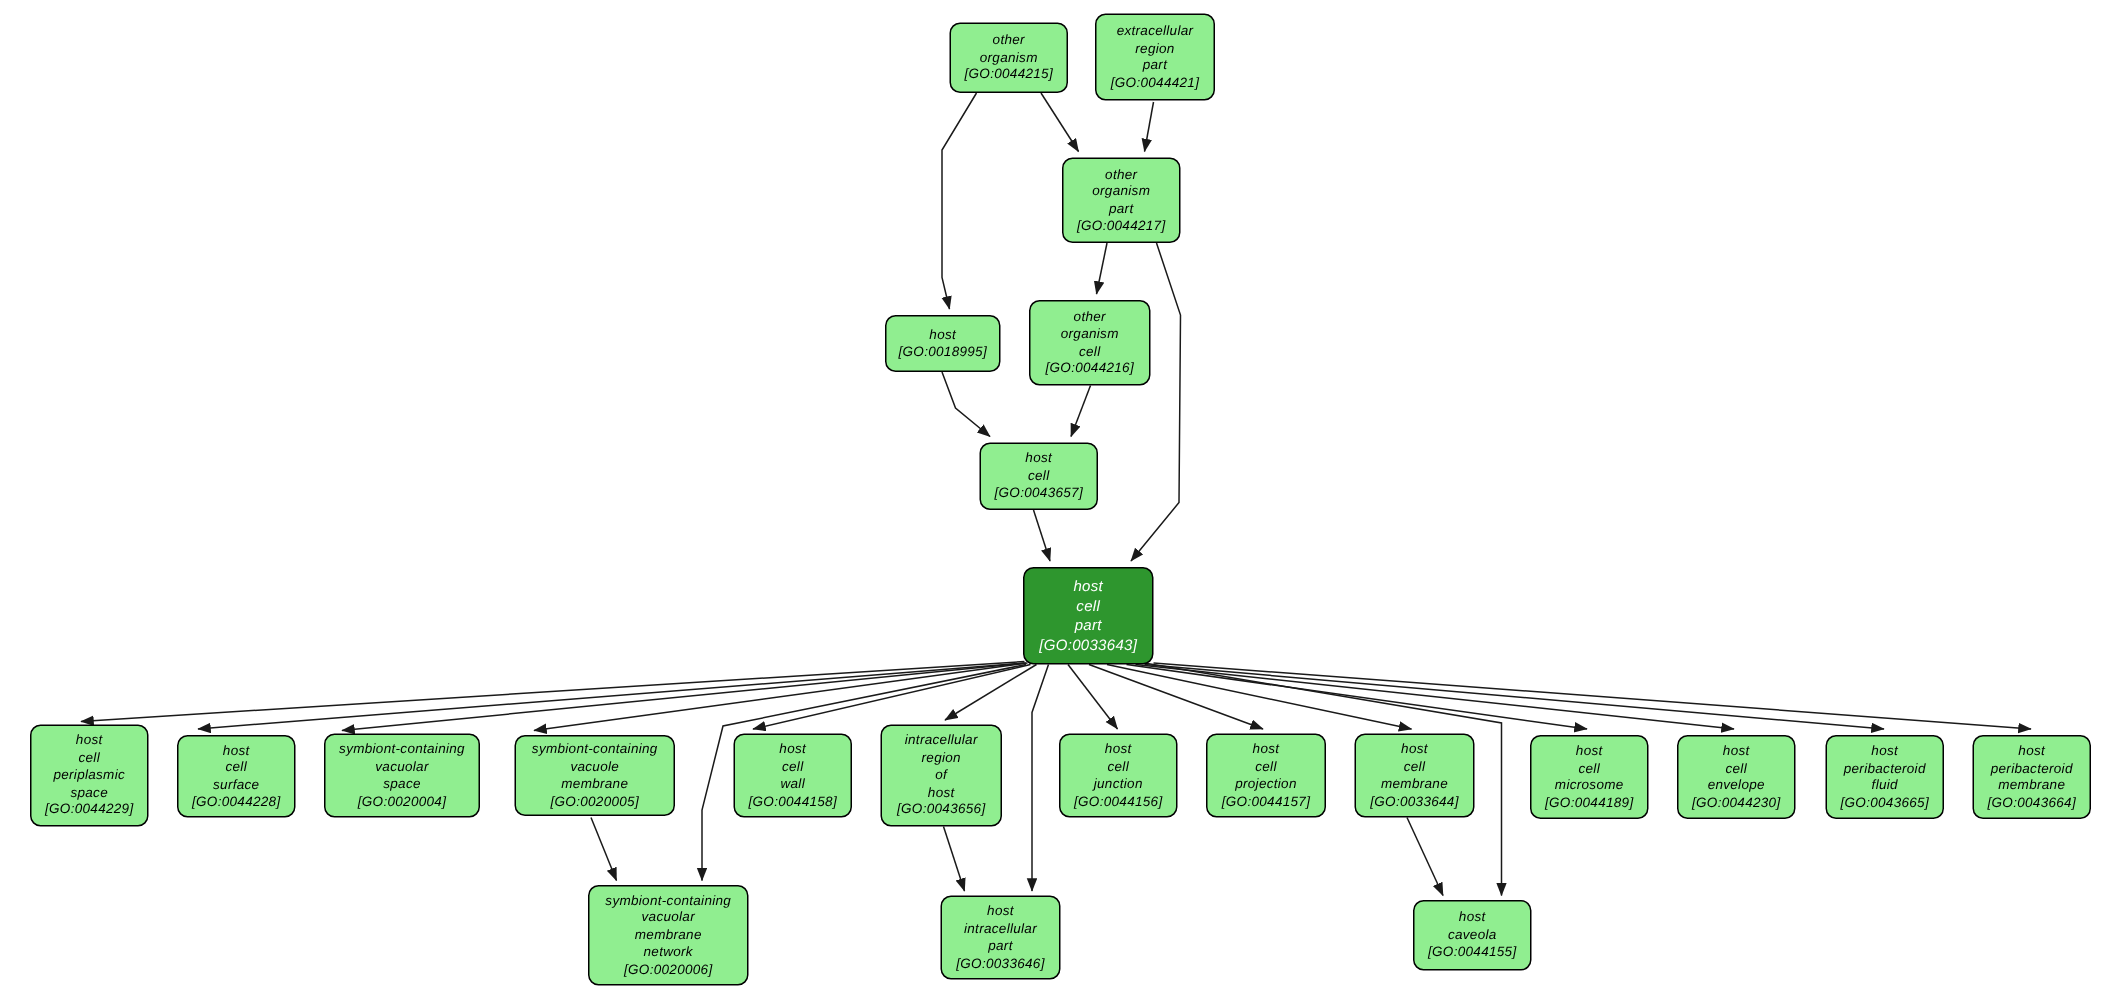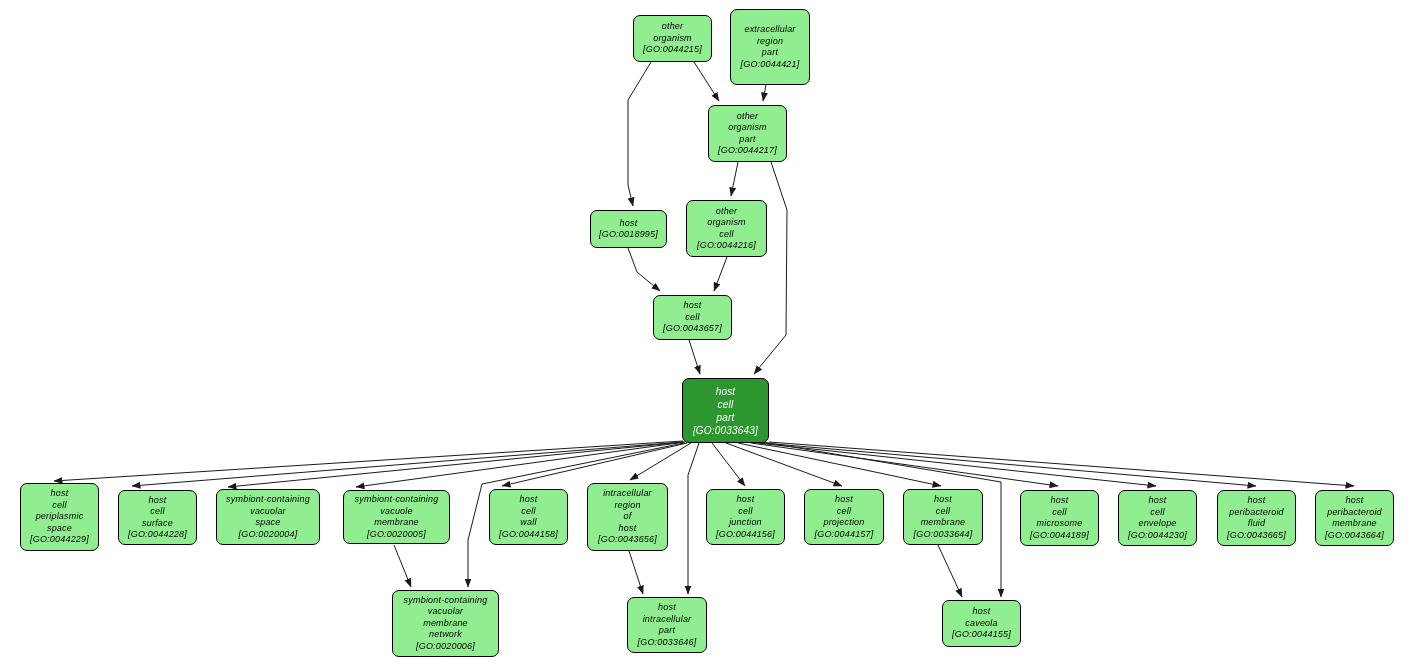--- a/index.html
+++ b/index.html
@@ -89,21 +89,21 @@
     <path class="edge" marker-end="url(#arrow)" d="M699,443 L688,475 L688,594"></path>
     <path class="edge" marker-end="url(#arrow)" d="M757,441 L1001,482 L1001,597"></path>
     <path class="edge" marker-end="url(#arrow)" d="M394,545 L411,587"></path>
     <path class="edge" marker-end="url(#arrow)" d="M629,551 L643,594"></path>
     <path class="edge" marker-end="url(#arrow)" d="M938,545 L962,597"></path>
   </svg>
 
   <div class="node" style="left:633px; top:15px; width:79px; height:47px;">other
 organism
 [GO:0044215]</div>
-  <div class="node" style="left:730px; top:9px; width:80px; height:76px;">extracellular
+  <div class="node" style="left:730px; top:9px; width:80px; height:58px;">extracellular
 region
 part
 [GO:0044421]</div>
   <div class="node" style="left:708px; top:105px; width:79px; height:57px;">other
 organism
 part
 [GO:0044217]</div>
   <div class="node" style="left:590px; top:210px; width:77px; height:38px;">host
 [GO:0018995]</div>
   <div class="node" style="left:686px; top:200px; width:81px; height:57px;">other

